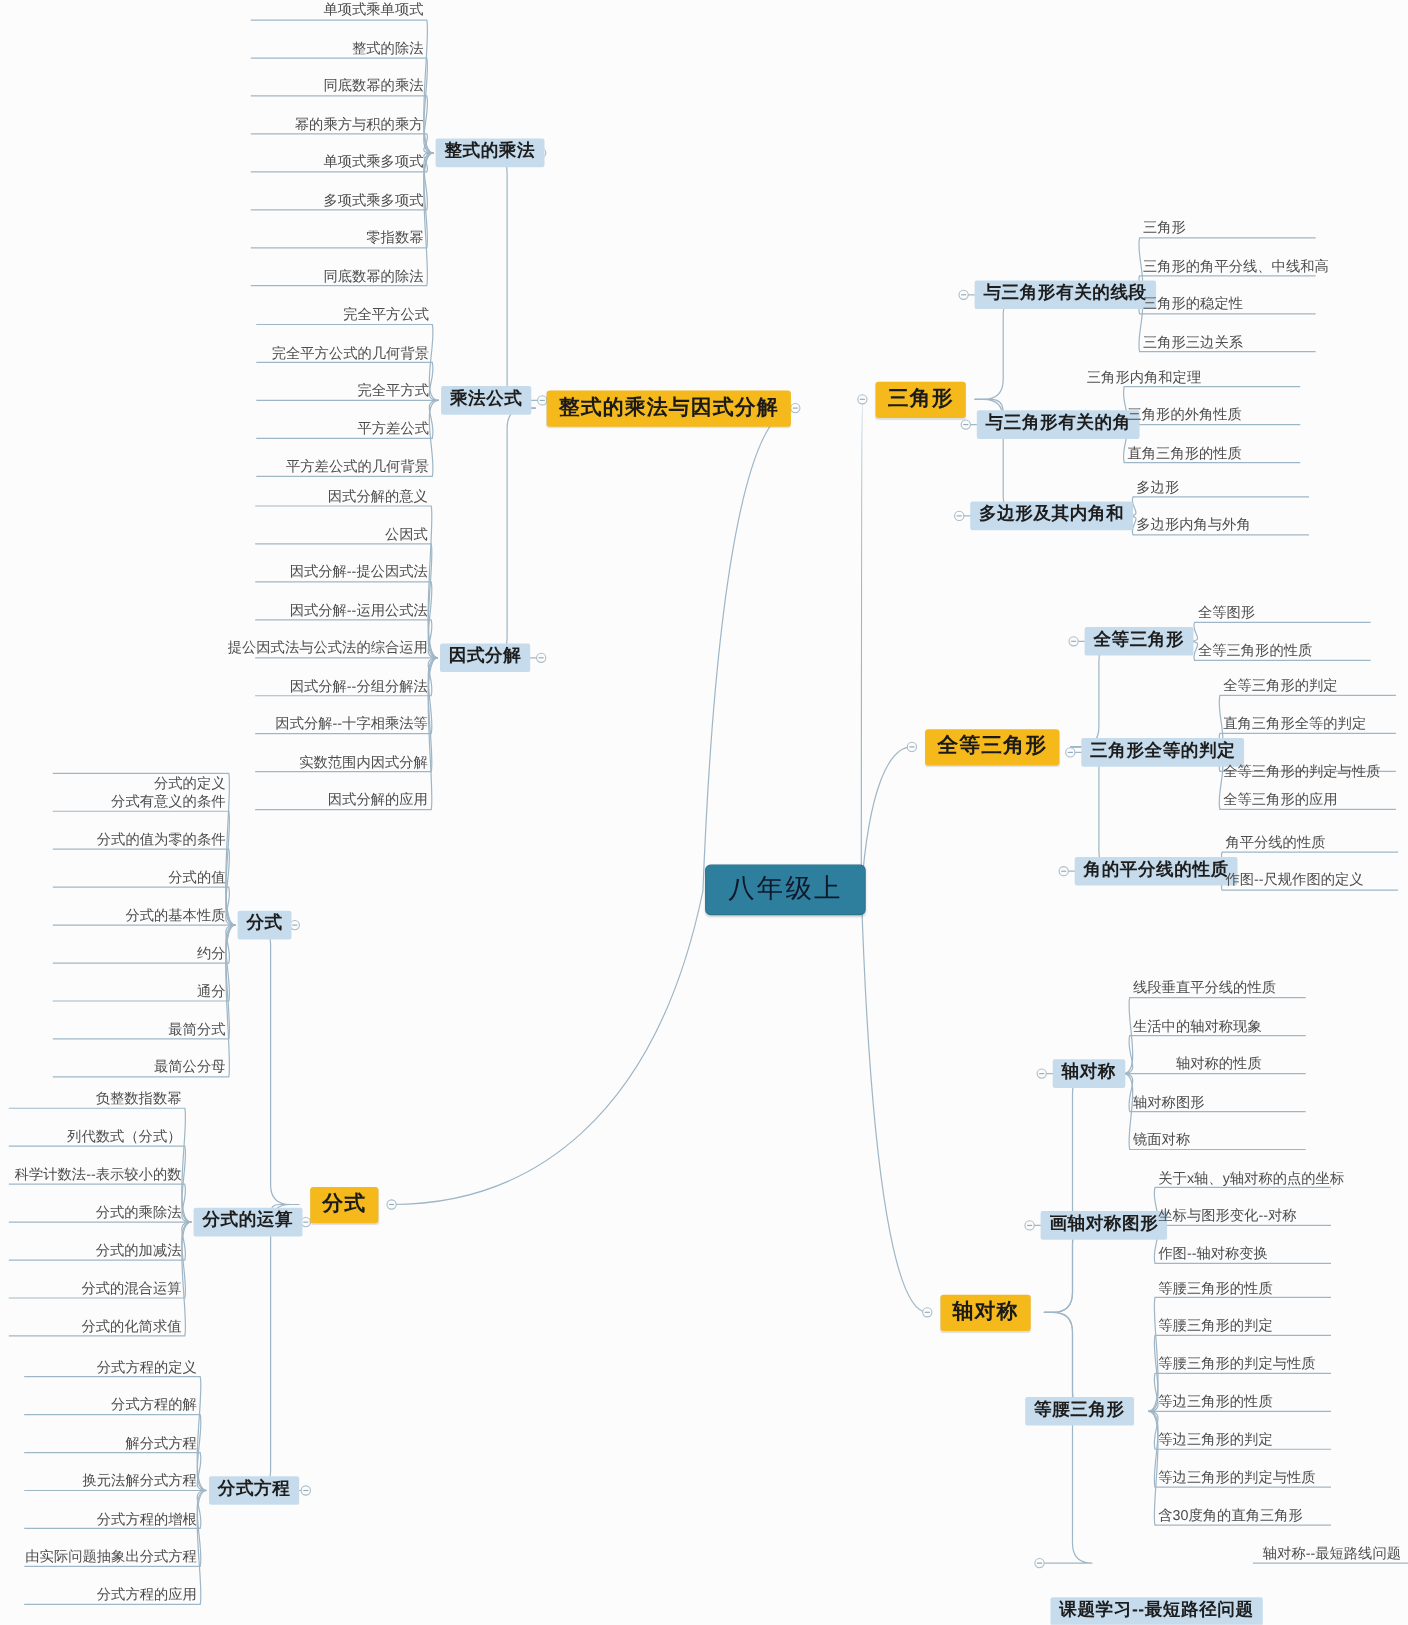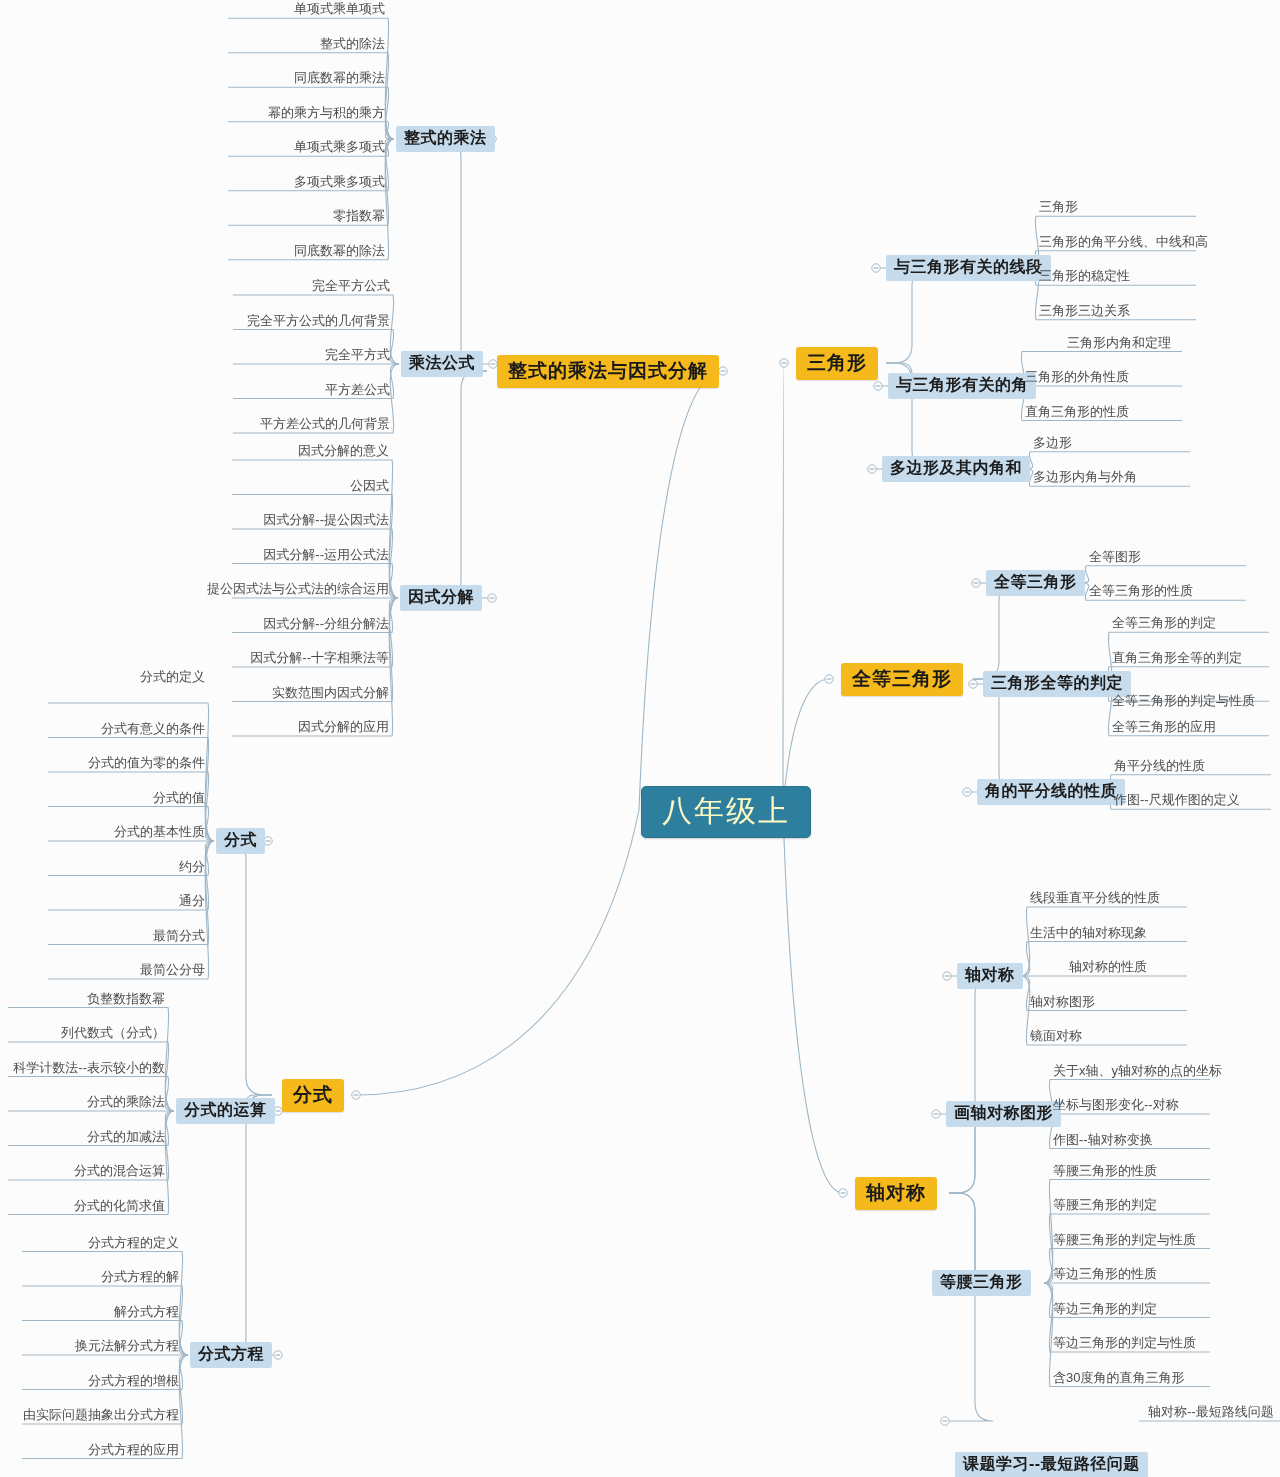--- a/index.html
+++ b/index.html
@@ -12,22 +12,22 @@
   #canvas{position:absolute;inset:0;width:1280px;height:1477px;}
   svg.links{position:absolute;left:0;top:0;width:1280px;height:1477px;pointer-events:none;}
   svg.links path{fill:none;stroke:#9fb6c6;stroke-width:1.1;}
   svg.links circle{fill:#fcfcfc;stroke:#a8bcc9;stroke-width:1;}
   svg.links line.minus{stroke:#8fa7b6;stroke-width:1;}
 
   .node{position:absolute;white-space:nowrap;box-sizing:border-box;}
 
   
   .root{
-    background:#2e7f9e;color:#fef9c3;
-    font-size:30px;line-height:1;
+    background:#2e7f9e;color:#0f172a;
+    font-size:24px;line-height:1;
     padding:9px 20px 11px 20px;
     border-radius:5px;
     border:1px solid #2a7characters;
     letter-spacing:2px;
     box-shadow:0 1px 2px rgba(0,0,0,.18);
   }
   .root{border:1px solid #2a768f;}
 
   
   .l1{
@@ -274,21 +274,21 @@
       <div class="node leaf l" style="top: 444px; right: 888px;">因式分解的意义</div>
       <div class="node leaf l" style="top: 478.5px; right: 888px;">公因式</div>
       <div class="node leaf l" style="top: 513px; right: 888px;">因式分解--提公因式法</div>
       <div class="node leaf l" style="top: 547.5px; right: 888px;">因式分解--运用公式法</div>
       <div class="node leaf l" style="top: 582px; right: 888px;">提公因式法与公式法的综合运用</div>
       <div class="node leaf l" style="top: 616.5px; right: 888px;">因式分解--分组分解法</div>
       <div class="node leaf l" style="top: 651px; right: 888px;">因式分解--十字相乘法等</div>
       <div class="node leaf l" style="top: 685.5px; right: 888px;">实数范围内因式分解</div>
       <div class="node leaf l" style="top: 720px; right: 888px;">因式分解的应用</div>
       <div class="node l2" style="left: 216px; top: 828px;">分式</div>
-      <div class="node leaf l" style="top: 670px; right: 1072px; margin-left: 11px;">分式的定义</div>
+      <div class="node leaf l" style="top: 705px; right: 1072px; margin-left: 11px;">分式的定义</div>
       <div class="node leaf l" style="top: 721.5px; right: 1072px;">分式有意义的条件</div>
       <div class="node leaf l" style="top: 756px; right: 1072px;">分式的值为零的条件</div>
       <div class="node leaf l" style="top: 790.5px; right: 1072px;">分式的值</div>
       <div class="node leaf l" style="top: 825px; right: 1072px;">分式的基本性质</div>
       <div class="node leaf l" style="top: 859.5px; right: 1072px;">约分</div>
       <div class="node leaf l" style="top: 894px; right: 1072px;">通分</div>
       <div class="node leaf l" style="top: 928.5px; right: 1072px;">最简分式</div>
       <div class="node leaf l" style="top: 963px; right: 1072px;">最简公分母</div>
       <div class="node l2" style="left: 176px; top: 1098px;">分式的运算</div>
       <div class="node leaf l" style="top: 991.5px; right: 1112px;">负整数指数幂</div>
@@ -305,21 +305,21 @@
       <div class="node leaf l" style="top: 1339px; right: 1098px;">换元法解分式方程</div>
       <div class="node leaf l" style="top: 1373.5px; right: 1098px;">分式方程的增根</div>
       <div class="node leaf l" style="top: 1408px; right: 1098px;">由实际问题抽象出分式方程</div>
       <div class="node leaf l" style="top: 1442.5px; right: 1098px;">分式方程的应用</div>
       <div class="node l2" style="left: 886px; top: 255px;">与三角形有关的线段</div>
       <div class="node leaf r" style="top: 200.25px; left: 1036px;">三角形</div>
       <div class="node leaf r" style="top: 234.75px; left: 1036px;">三角形的角平分线、中线和高</div>
       <div class="node leaf r" style="top: 269.25px; left: 1036px;">三角形的稳定性</div>
       <div class="node leaf r" style="top: 303.75px; left: 1036px;">三角形三边关系</div>
       <div class="node l2" style="left: 888px; top: 373px;">与三角形有关的角</div>
-      <div class="node leaf r" style="top: 335.5px; left: 1064px;">三角形内角和定理</div>
+      <div class="node leaf r" style="top: 335.5px; left: 985px;">三角形内角和定理</div>
       <div class="node leaf r" style="top: 370px; left: 1022px;">三角形的外角性质</div>
       <div class="node leaf r" style="top: 404.5px; left: 1022px;">直角三角形的性质</div>
       <div class="node l2" style="left: 882px; top: 456px;">多边形及其内角和</div>
       <div class="node leaf r" style="top: 435.75px; left: 1030px;">多边形</div>
       <div class="node leaf r" style="top: 470.25px; left: 1030px;">多边形内角与外角</div>
       <div class="node l2" style="left: 986px; top: 570px;">全等三角形</div>
       <div class="node leaf r" style="top: 549.75px; left: 1086px;">全等图形</div>
       <div class="node leaf r" style="top: 584.25px; left: 1086px;">全等三角形的性质</div>
       <div class="node l2" style="left: 983px; top: 671px;">三角形全等的判定</div>
       <div class="node leaf r" style="top: 616.25px; left: 1109px;">全等三角形的判定</div>

